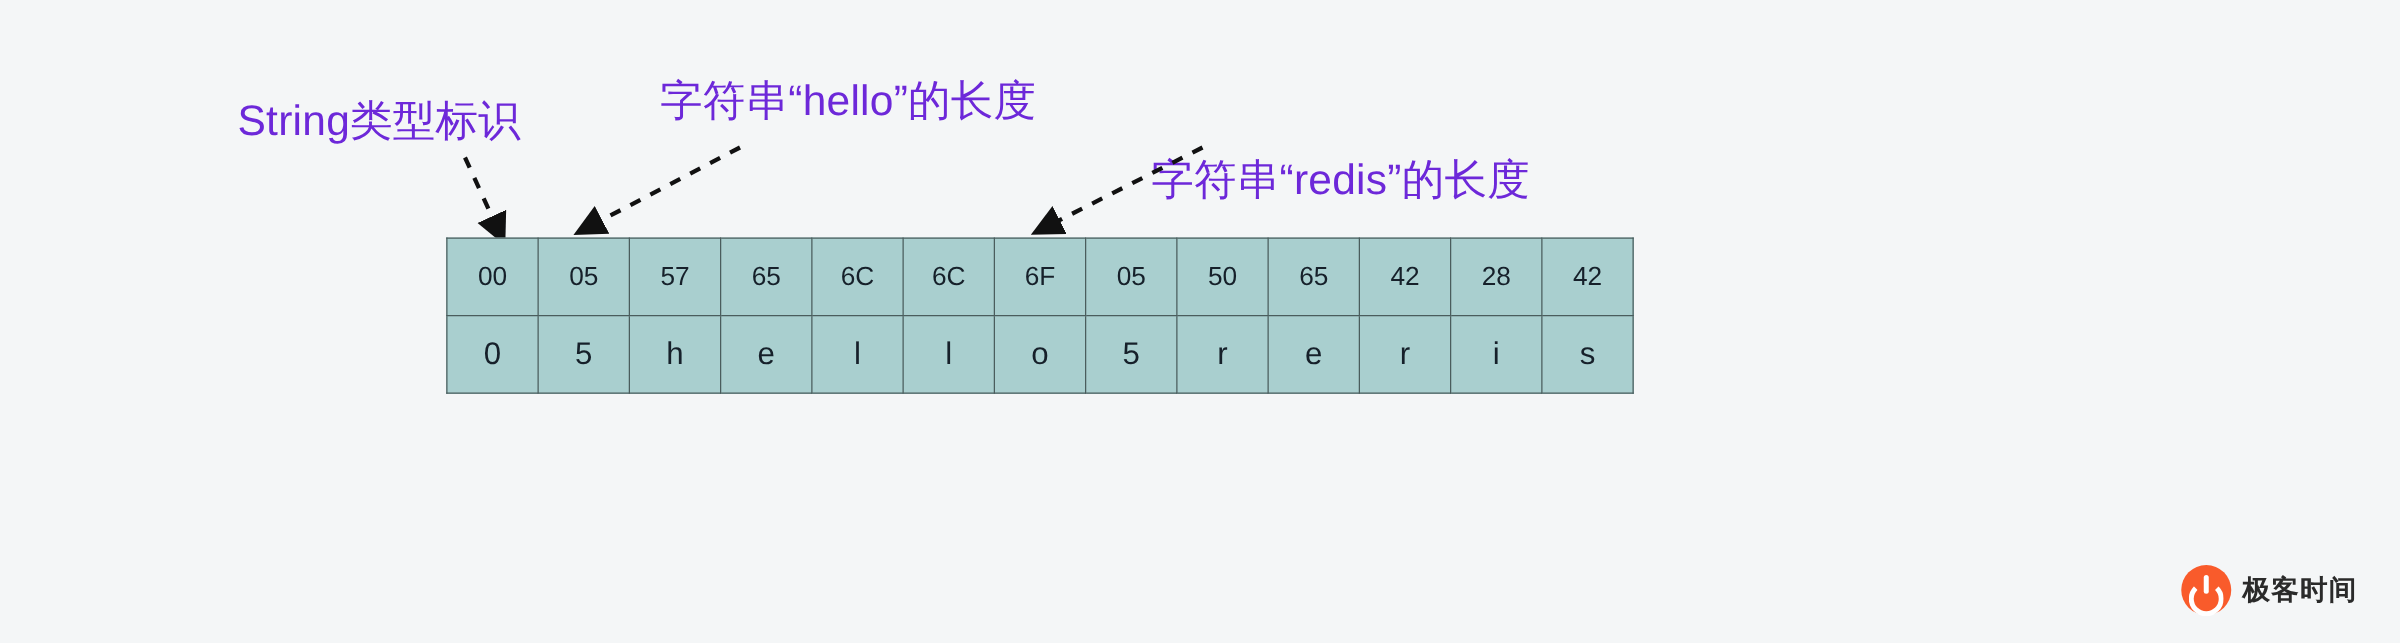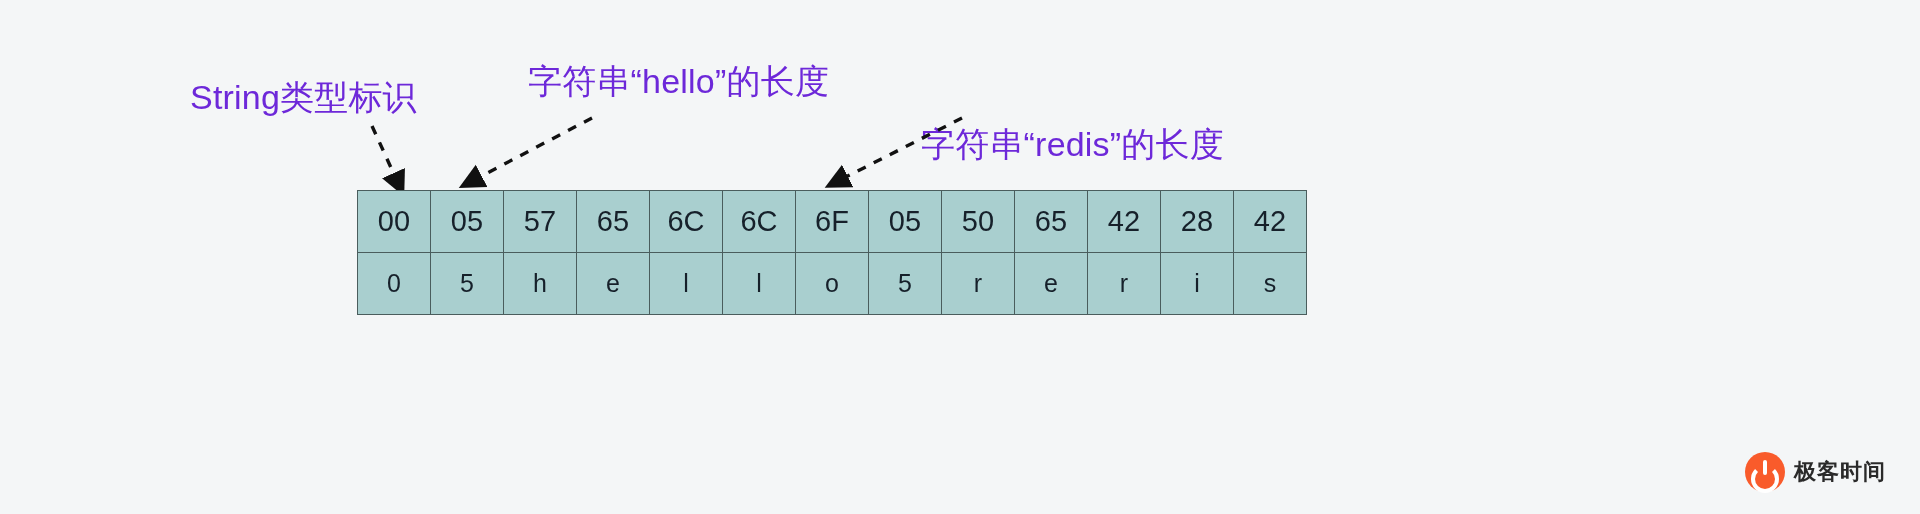--- a/index.html
+++ b/index.html
@@ -52,21 +52,21 @@
     background: #a9cfcf;
   }
   #byte-table td {
     width: 73px;
     height: 62px;
     border: 1.6px solid #4a5d5d;
     background: #a9cfcf;
     color: #16202a;
     text-align: center;
     vertical-align: middle;
-    font-size: 29px;
+    font-size: 21px;
     font-family: "Liberation Sans", "DejaVu Sans", sans-serif;
     font-weight: 400;
     padding: 0;
   }
   #byte-table tr.ascii-row td {
     font-size: 25px;
   }
 
   
   #logo {

